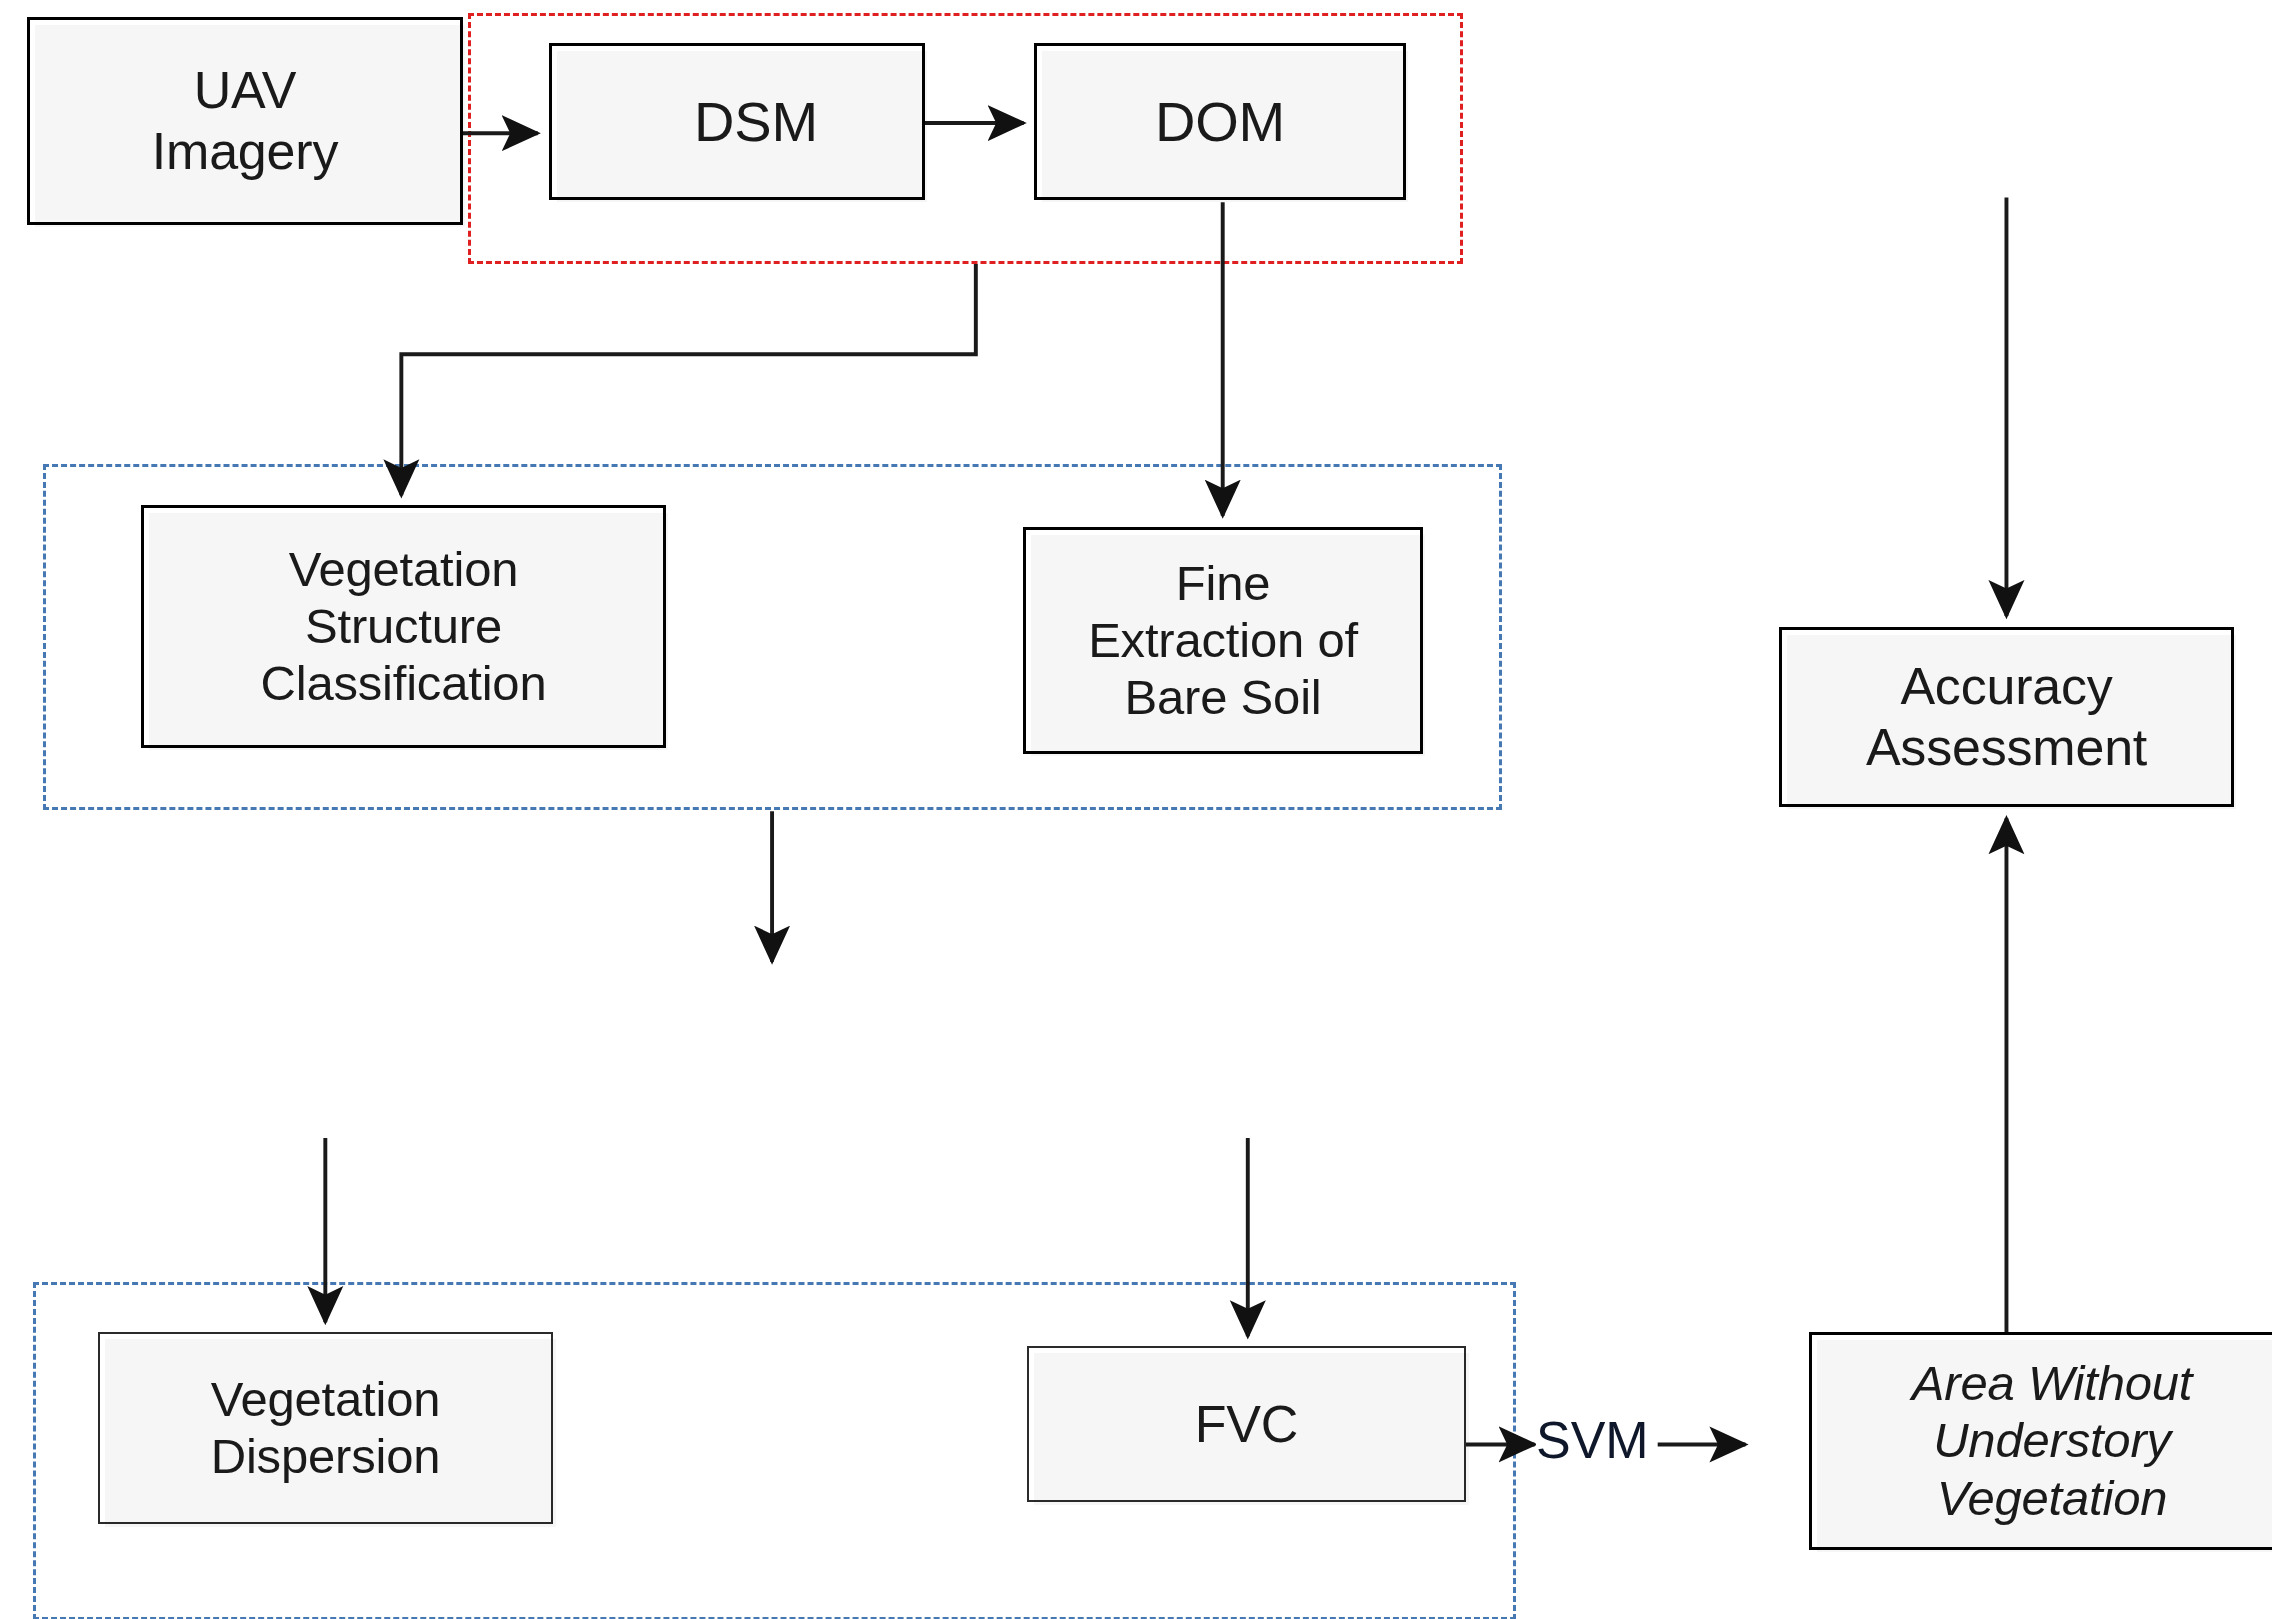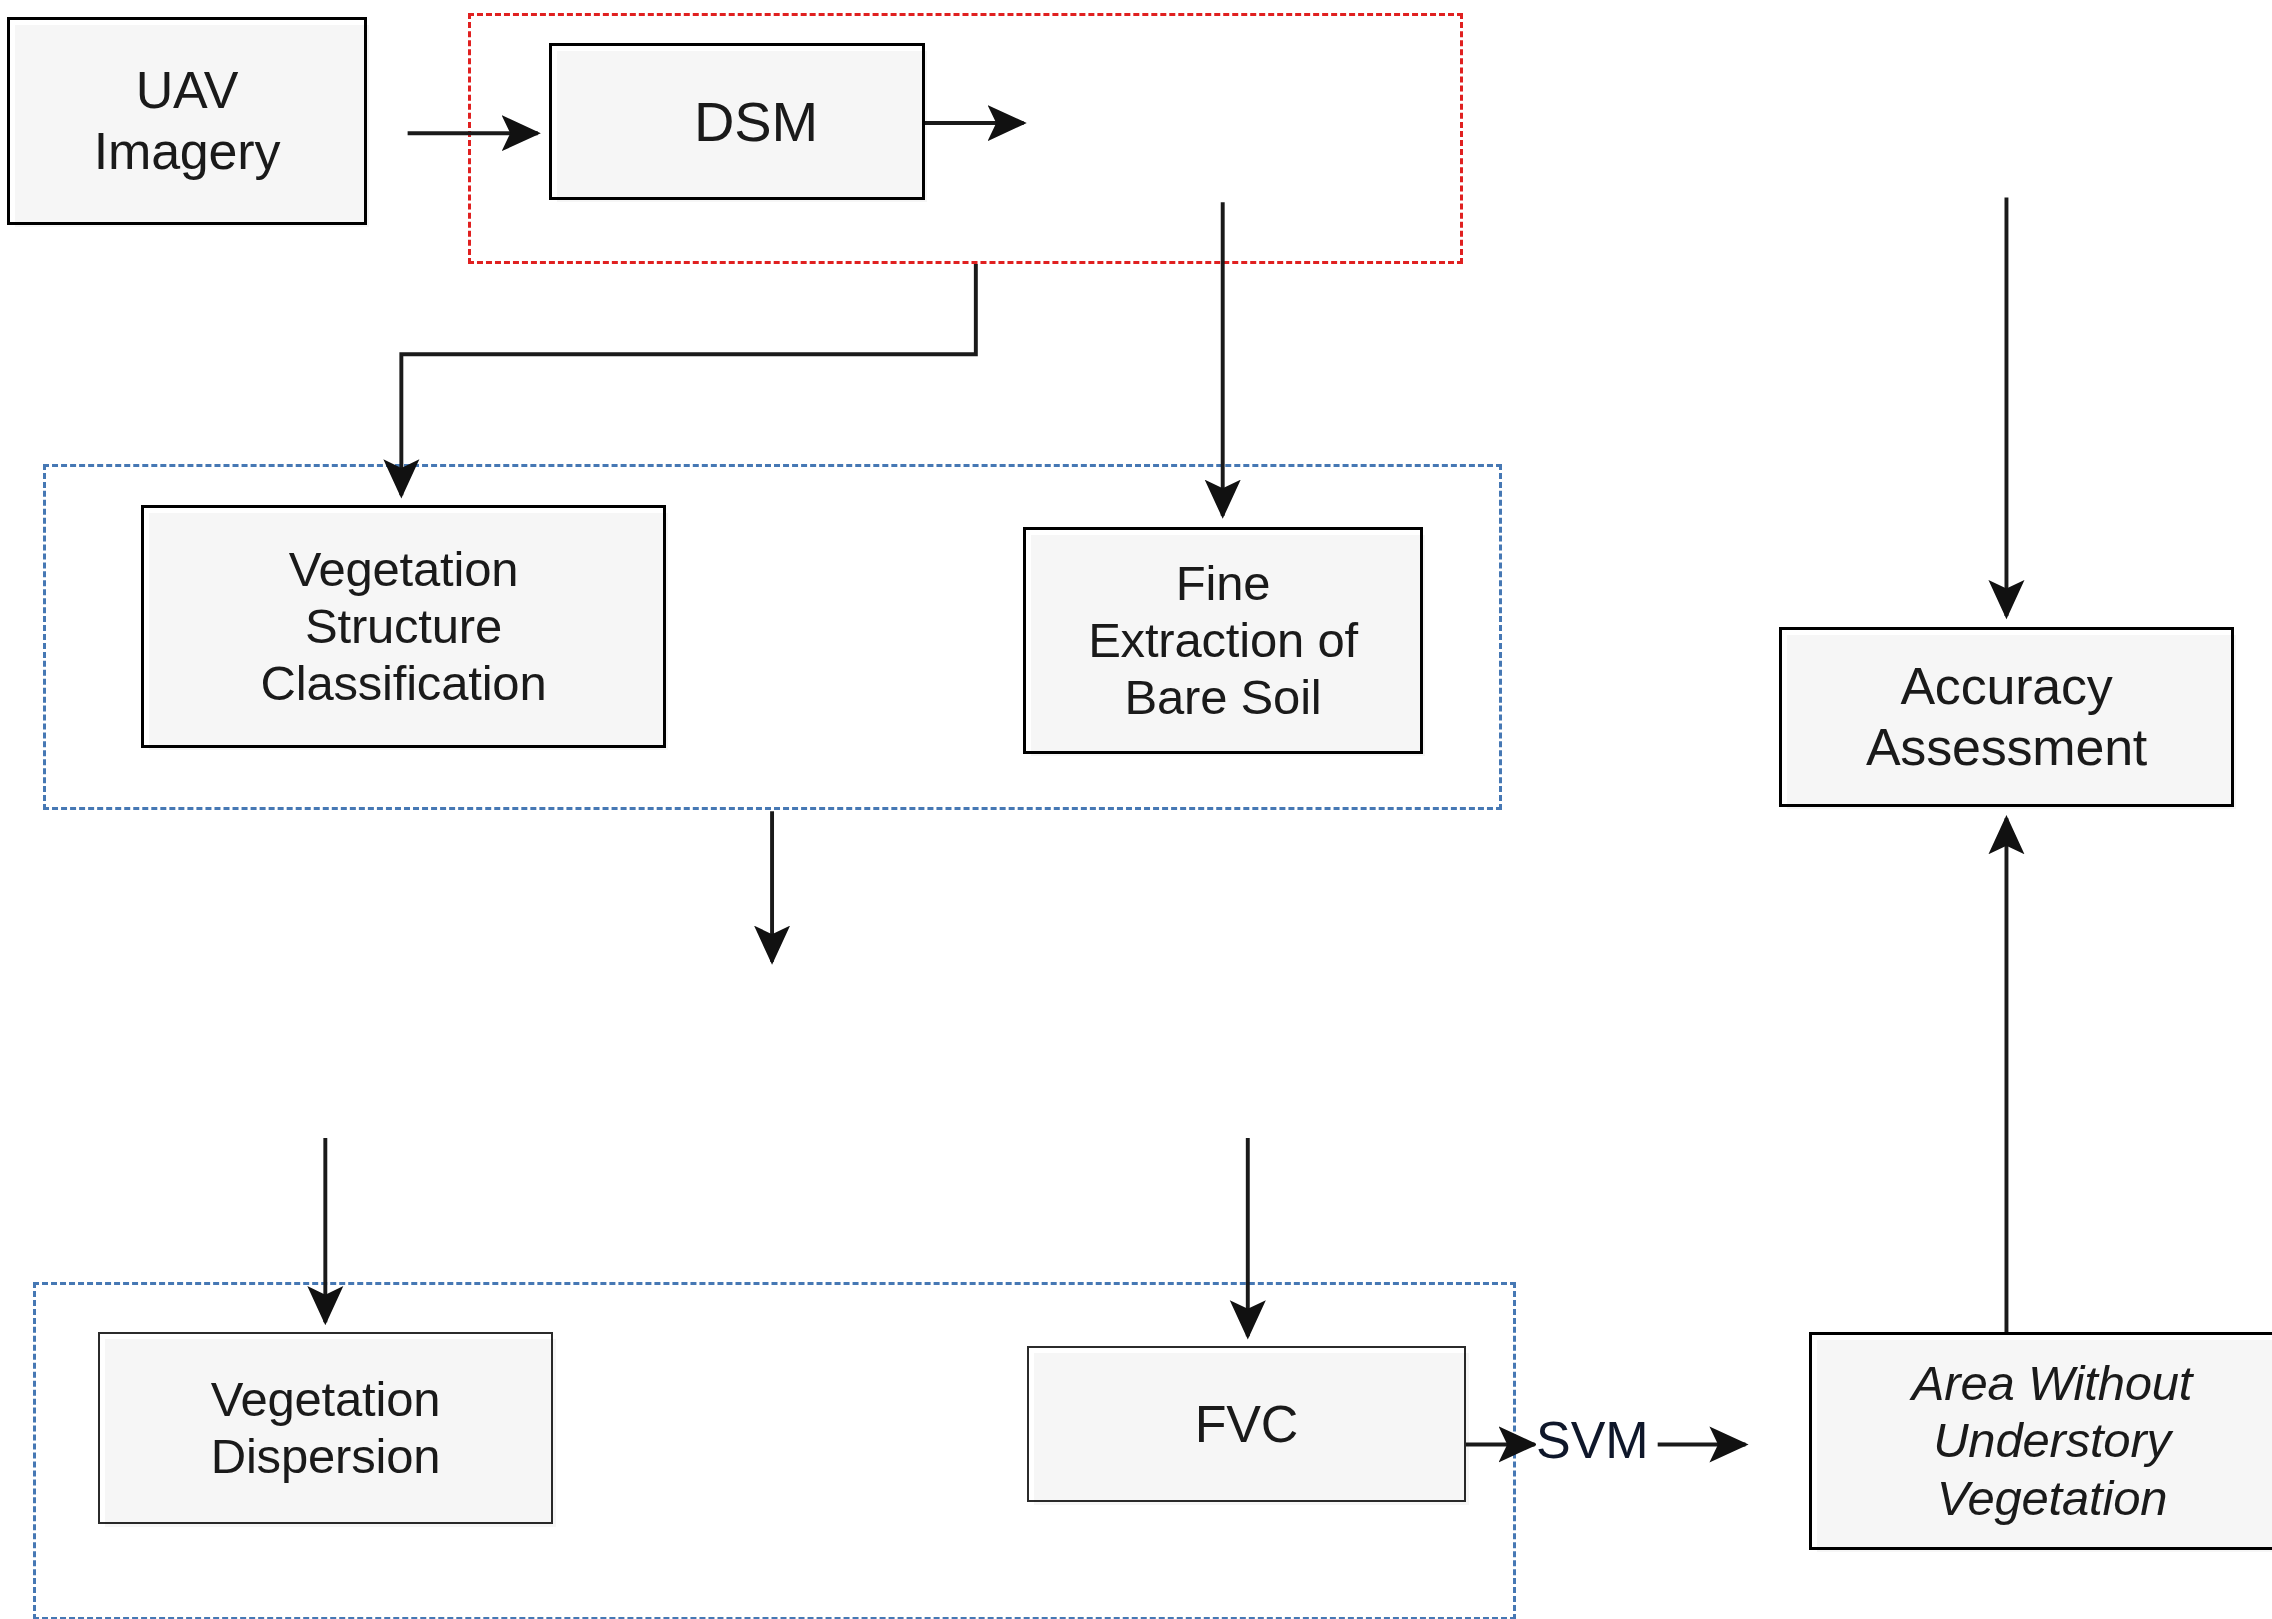--- a/index.html
+++ b/index.html
@@ -124,29 +124,32 @@
 
       <path d="M1592,1452 L1592,1705"></path>
 
       <path d="M1870,1843 L1958,1843"></path>
       <path d="M2115,1843 L2227,1843"></path>
 
       <path d="M2560,1700 L2560,1044"></path>
     </g>
   </svg>
 
-  <div class="node" style="left:7px; top:17px; width:360px; height:208px; font-size:52px;">
+  <div class="node" style="left:27px; top:17px; width:436px; height:208px; font-size:52px;">
     <span class="lbl">UAV
 Imagery</span>
   </div>
 
   <div class="node" style="left:549px; top:43px; width:376px; height:157px; font-size:56px;padding-left:38px;">
     <span class="lbl">DSM</span>
   </div>
 
+  <div class="node" style="left:1034px; top:43px; width:372px; height:157px; font-size:56px;">
+    <span class="lbl">DOM</span>
+  </div>
 
 
   <div class="node" style="left:141px; top:505px; width:525px; height:243px; font-size:49px;">
     <span class="lbl">Vegetation
 Structure
 Classification</span>
   </div>
 
   <div class="node" style="left:1023px; top:527px; width:400px; height:227px; font-size:49px;">
     <span class="lbl">Fine

